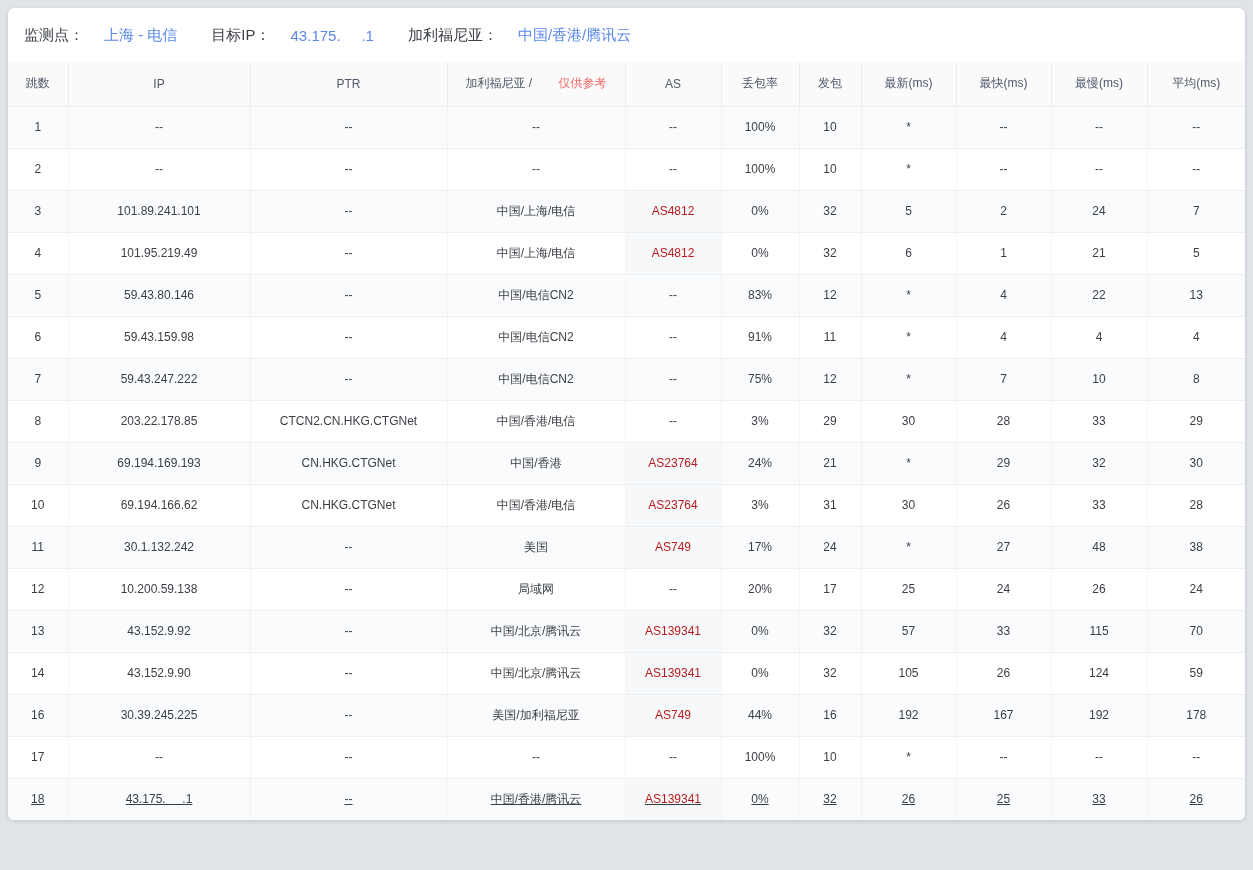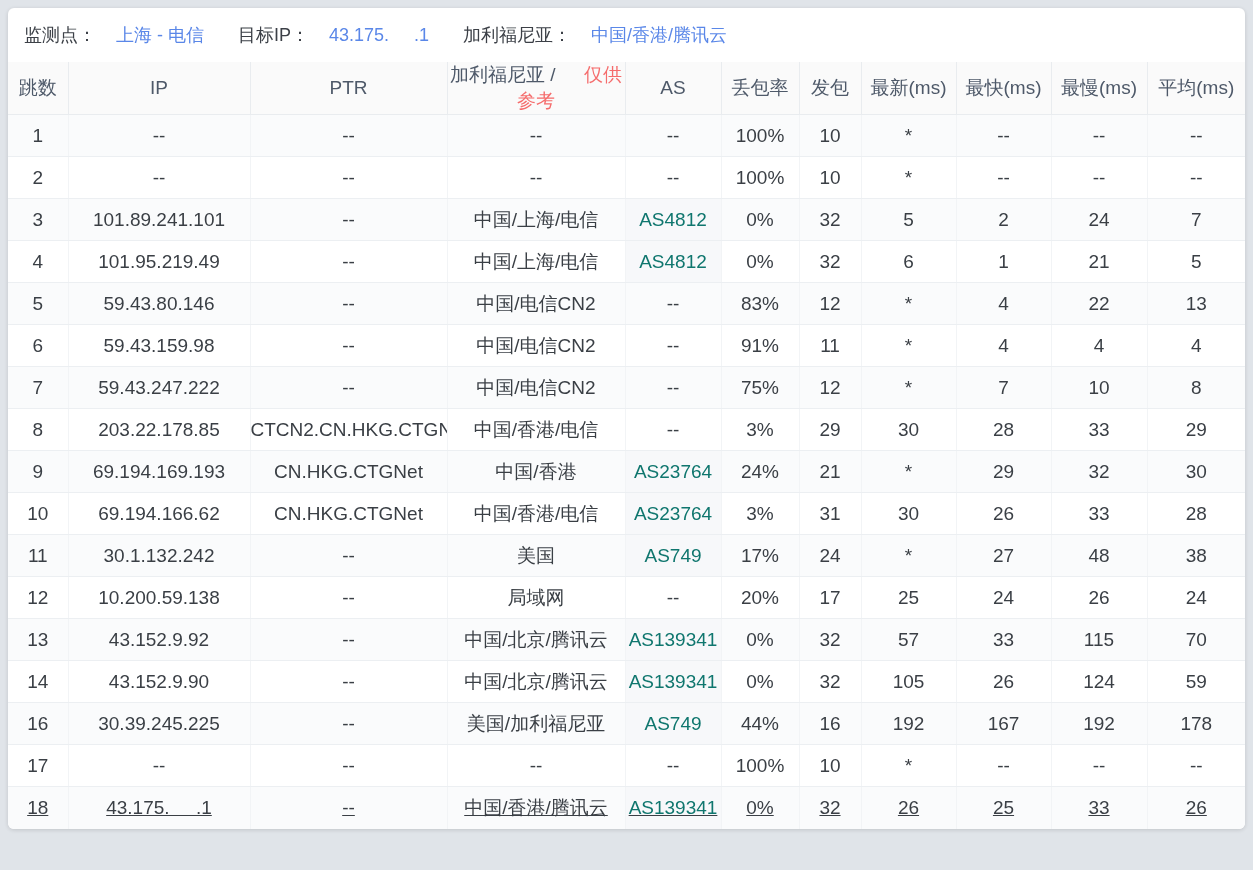--- a/index.html
+++ b/index.html
@@ -17,32 +17,32 @@
     border-radius: 6px;
     box-shadow: 0 1px 4px rgba(0,0,0,0.14);
     overflow: hidden;
   }
   
   .info-bar {
     height: 54px;
     display: flex;
     align-items: center;
     padding: 16px 16px;
-    font-size: 18px;
+    font-size: 15px;
     color: #3c4047;
   }
   .info-item { display: flex; align-items: center; margin-right: 34px; }
   .info-label { color: #3c4047; }
   .info-value { color: #5a87e8; margin-left: 20px; }
   
   table {
     width: 1237px;
     border-collapse: collapse;
     table-layout: fixed;
-    font-size: 19px;
+    font-size: 12px;
   }
   thead th {
     height: 44px;
     background: #fafafa;
     font-weight: normal;
     color: #4e5969;
     text-align: center;
     border: 1px solid #e9ecef;
     border-top: none;
   }
@@ -57,21 +57,21 @@
     border-right: 1px solid #f2f4f6;
     background: #ffffff;
     white-space: nowrap;
     overflow: hidden;
   }
   tbody td:last-child { border-right: none; }
   tbody tr:nth-child(odd) td { background: #fafbfc; }
   tbody tr:last-child td { border-bottom: none; text-decoration: underline; }
   td.as-td { background: #f7f8fa !important; }
   .as-link {
-    color: #0f766e;
+    color: #b91c1c;
     text-decoration: none;
     cursor: pointer;
   }
 </style>
 </head>
 <body>
 
 <div class="card">
 
   <div class="info-bar">

